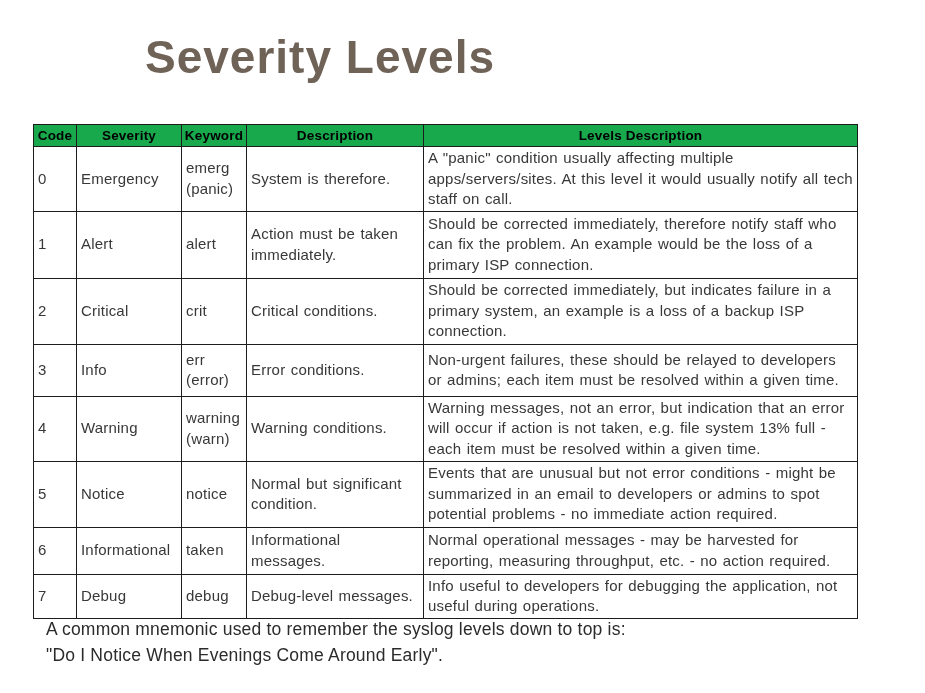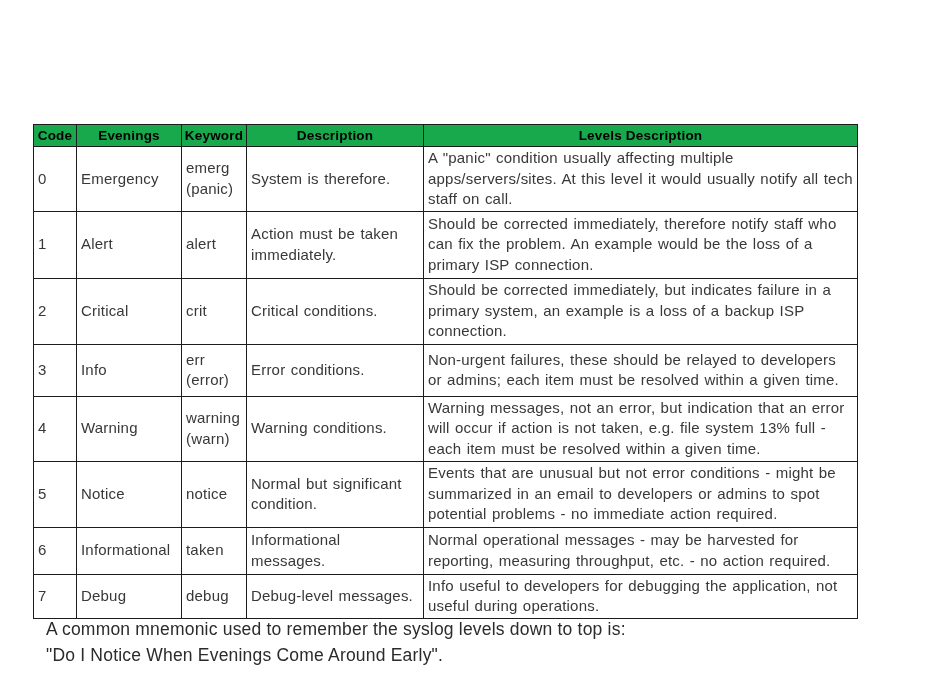--- a/index.html
+++ b/index.html
@@ -73,33 +73,34 @@
     color: #2b2b2b;
     line-height: 26px;
     letter-spacing: 0.2px;
   }
 </style>
 </head>
 <body>
 
 <div class="slide">
 
+  <h1 class="title">Severity Levels</h1>
 
   <table class="sev">
     <colgroup>
       <col class="c-code">
         <col class="c-sev">
         <col class="c-key">
         <col class="c-desc">
         <col class="c-gen">
     </colgroup>
     <thead>
       <tr>
         <th>Code</th>
-        <th>Evenings</th>
+        <th>Severity</th>
         <th>Keyword</th>
         <th>Description</th>
         <th>Levels Description</th>
       </tr>
     </thead>
     <tbody>
       <tr class="r0">
         <td>0</td>
         <td>Emergency</td>
         <td>emerg (panic)</td>

